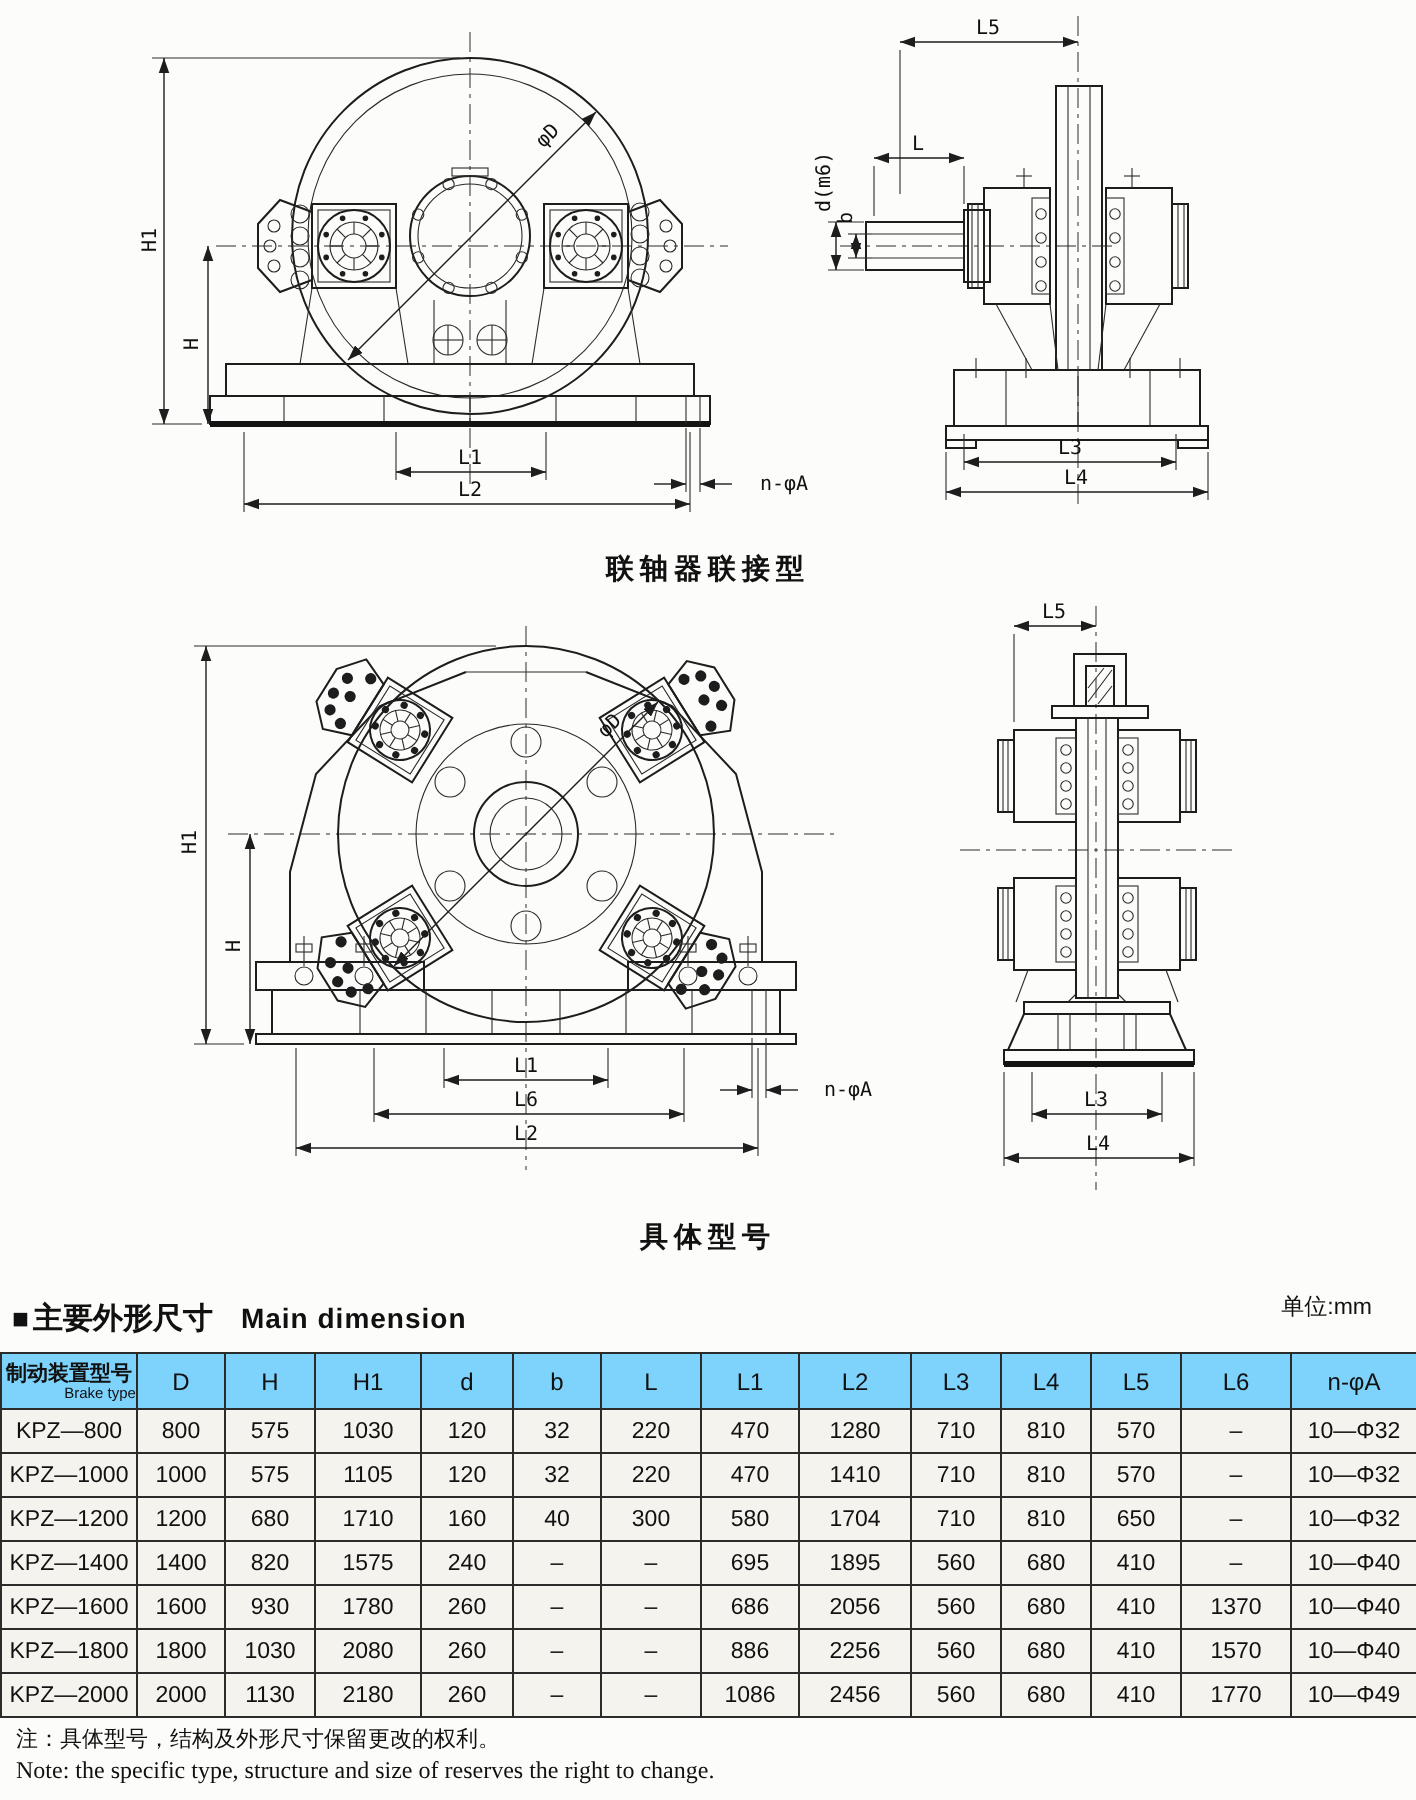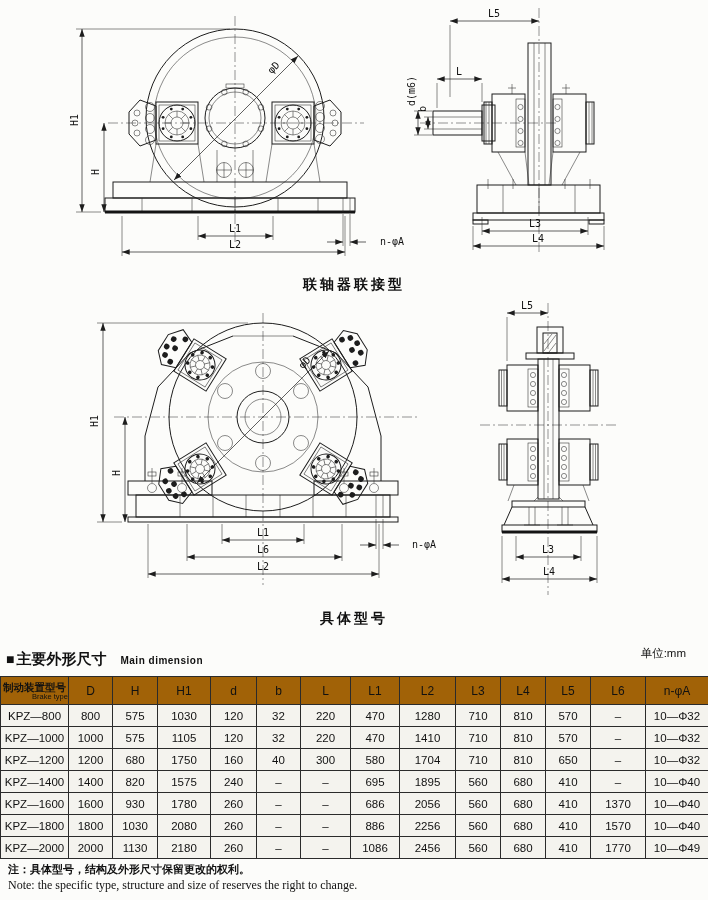--- a/index.html
+++ b/index.html
@@ -12,32 +12,32 @@
   .cl{stroke:#2a2a2a;stroke-width:.5;fill:none;stroke-dasharray:10 3 2 3}
   .dm{stroke:#1d1d1d;stroke-width:.7;fill:none}
   .fl{fill:#1d1d1d;stroke:none}
   .thk{stroke:#141414;stroke-width:3;fill:none}
   text.dl{font:10px "DejaVu Sans Mono","Liberation Mono",monospace;fill:#111}
   
   .caption{position:absolute;left:0;width:708px;text-align:center;font-size:14px;
            font-weight:bold;letter-spacing:3px;font-family:Liberation Mono, monospace;}
   .sectitle{position:absolute;left:6px;top:650px;font-size:15px;font-weight:bold;}
   .sectitle .sq{font-size:14px;margin-right:2px;}
-  .sectitle .en{font-size:10px;margin-left:14px;letter-spacing:.5px;}
+  .sectitle .en{font-size:14px;margin-left:14px;letter-spacing:.5px;}
   .unit{position:absolute;right:22px;top:646px;font-size:11.5px;}
   
   table.dims{position:absolute;left:0;top:676px;width:708px;border-collapse:collapse;
              table-layout:fixed;}
   table.dims th,table.dims td{border:1px solid #2b2b2b;text-align:center;padding:0;
              font-size:11.5px;font-weight:normal;}
-  table.dims thead th{background:#a16207;height:27px;font-size:12px;}
+  table.dims thead th{background:#7dd3fc;height:27px;font-size:12px;}
   table.dims tbody td{background:#f4f3ee;height:21px;}
   th.model-h div.cn{font-size:10.5px;font-weight:bold;line-height:11px;margin-top:2px;}
   th.model-h div.en{font-size:7.5px;line-height:8px;padding-left:31px;}
-  .note-cn{position:absolute;left:8px;top:862px;font-size:11px;font-weight:bold;}
+  .note-cn{position:absolute;left:8px;top:862px;font-size:11px;font-weight:normal;}
   .note-en{position:absolute;left:8px;top:878px;font-size:12px;
            font-family:"Liberation Serif","DejaVu Serif",serif;}
 </style>
 </head>
 <body>
 
 <div class="page">
 
   <svg style="left:52px;top:4px" width="380" height="268" viewBox="0 0 380 268">
     <defs>
@@ -527,21 +527,21 @@
           <td>710</td>
           <td>810</td>
           <td>570</td>
           <td>–</td>
           <td>10—Φ32</td>
         </tr>
         <tr>
           <td>KPZ—1200</td>
           <td>1200</td>
           <td>680</td>
-          <td>1750</td>
+          <td>1710</td>
           <td>160</td>
           <td>40</td>
           <td>300</td>
           <td>580</td>
           <td>1704</td>
           <td>710</td>
           <td>810</td>
           <td>650</td>
           <td>–</td>
           <td>10—Φ32</td>

